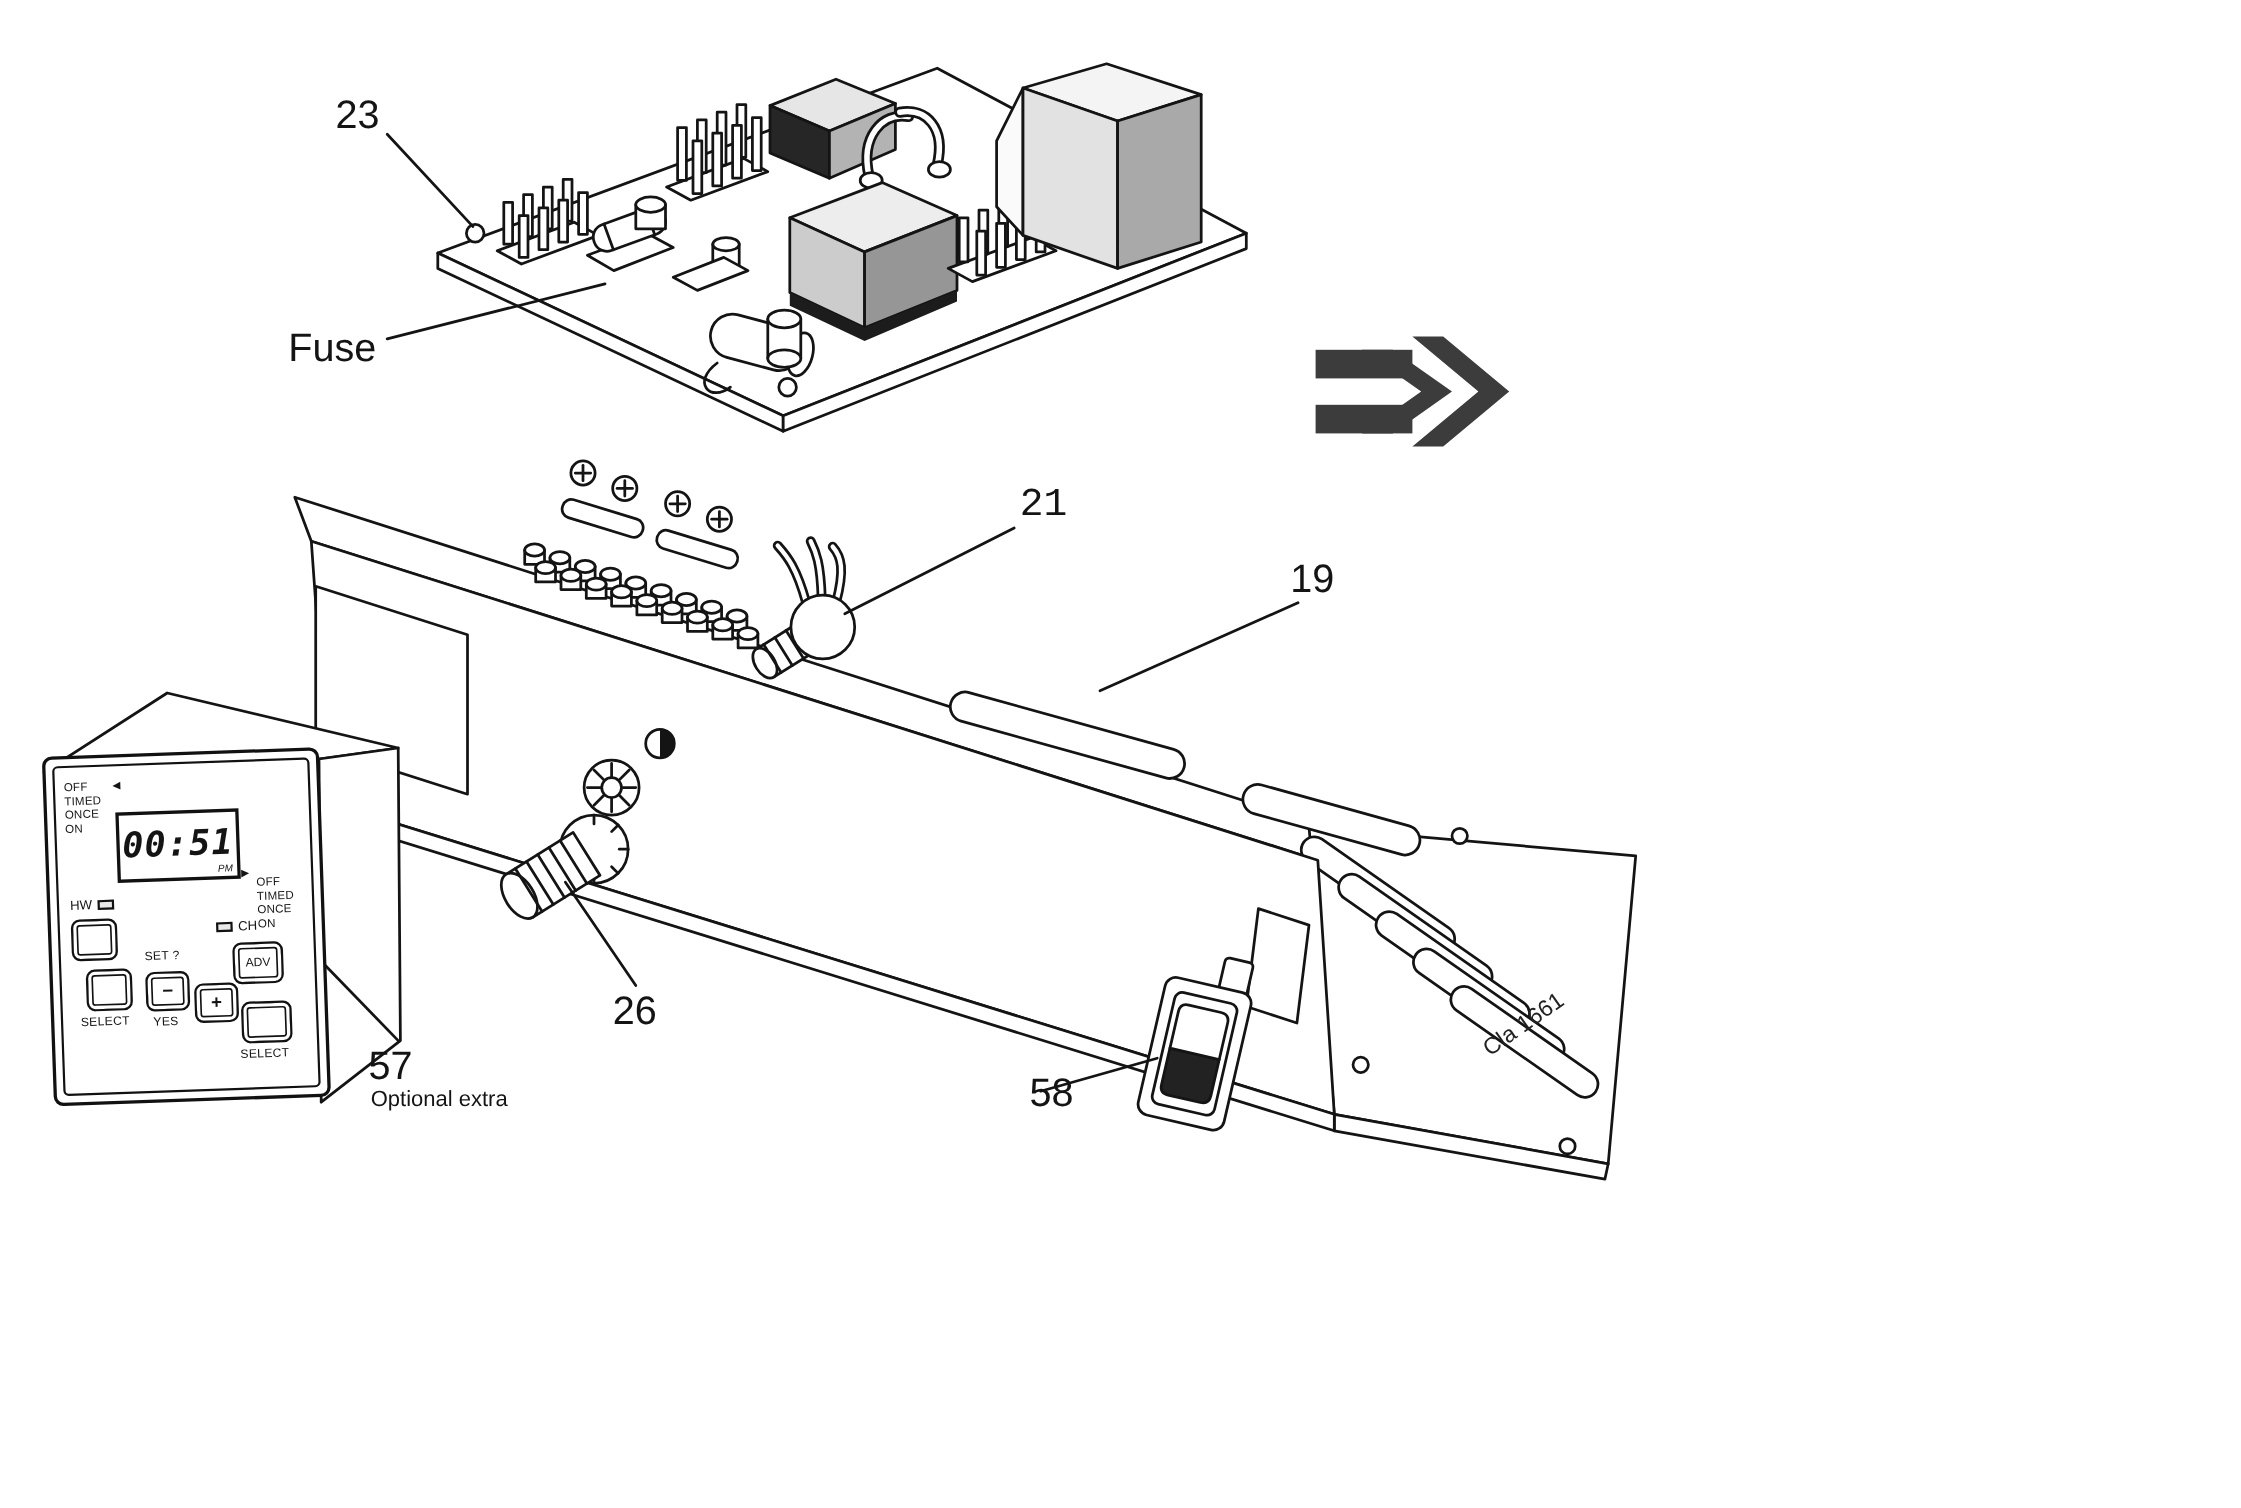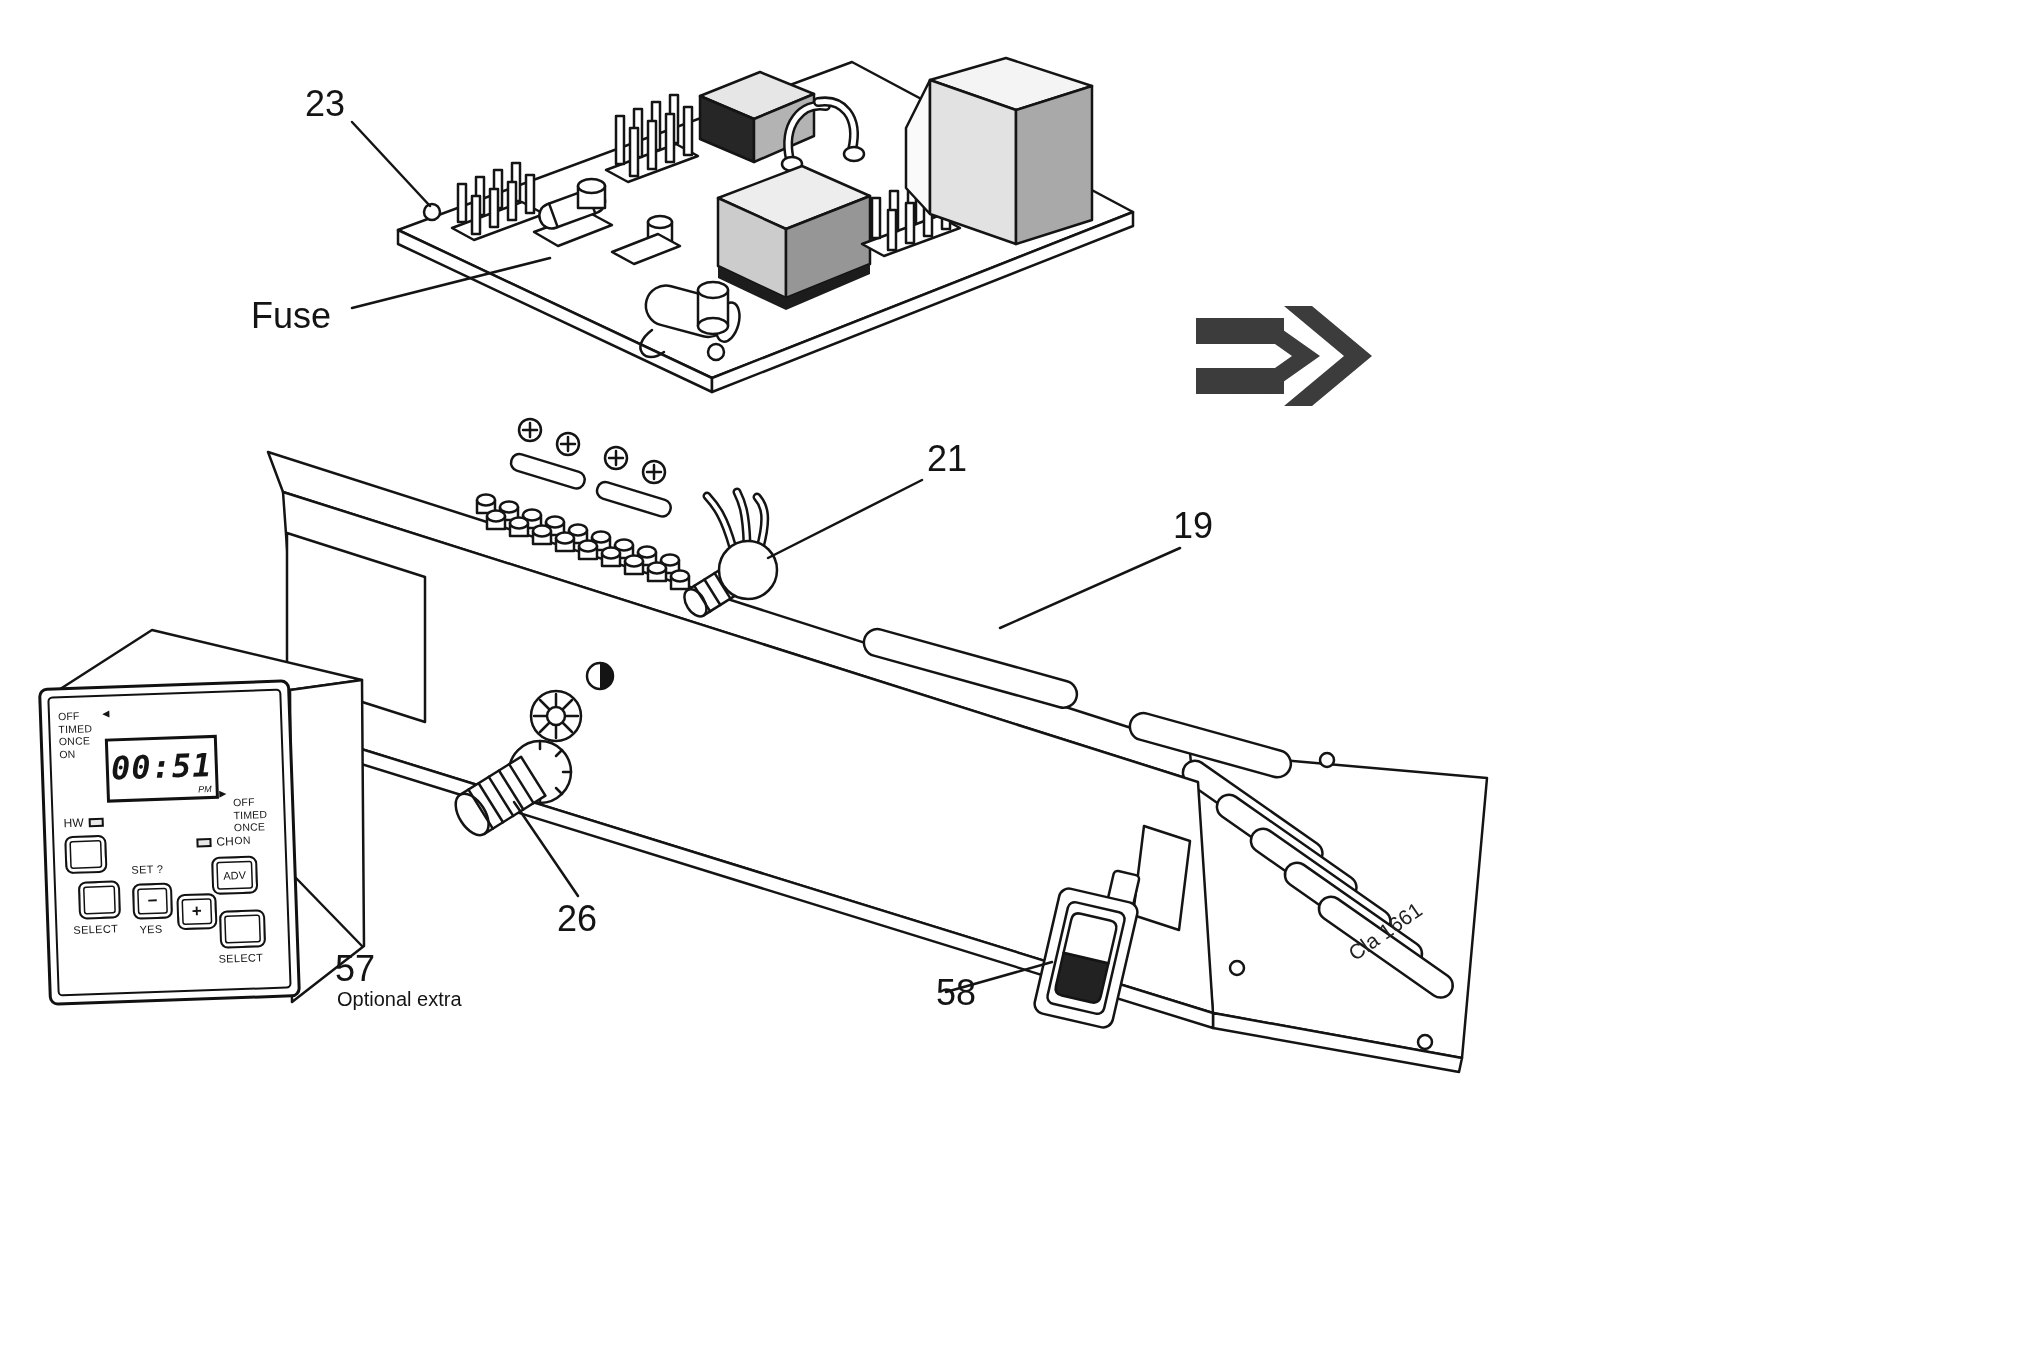--- a/index.html
+++ b/index.html
@@ -276,22 +276,22 @@
       <g fill="#3c3c3c" stroke="none">
         <rect x="1196" y="318" width="88" height="26"></rect>
         <rect x="1196" y="368" width="88" height="26"></rect>
         <polygon points="1238,318 1266,318 1320,356 1266,394 1238,394 1292,356"></polygon>
         <polygon points="1284,306 1312,306 1372,356 1312,406 1284,406 1344,356"></polygon>
       </g>
     </g>
   </svg>
 
   <div class="callout" style="left:305px;top:83px;">23</div>
-  <div class="callout" style="left:251px;top:295px;">Fuse</div>
-  <div class="callout" style="left:927px;top:438px;">21</div>
+  <div class="callout" style="left:262px;top:295px;">Fuse</div>
+  <div class="callout" style="left:927px;top:438px;font-family:Liberation Mono, monospace;">21</div>
   <div class="callout" style="left:1173px;top:505px;">19</div>
   <div class="callout" style="left:557px;top:898px;">26</div>
   <div class="callout" style="left:335px;top:948px;">57</div>
   <div class="callout note" style="left:337px;top:988px;">Optional extra</div>
   <div class="callout" style="left:936px;top:972px;">58</div>
   <div class="callout ref" style="left:1344px;top:946px;">Cla 1661</div>
 
 
   <div class="timer">
     <div class="timer-frame"></div>

